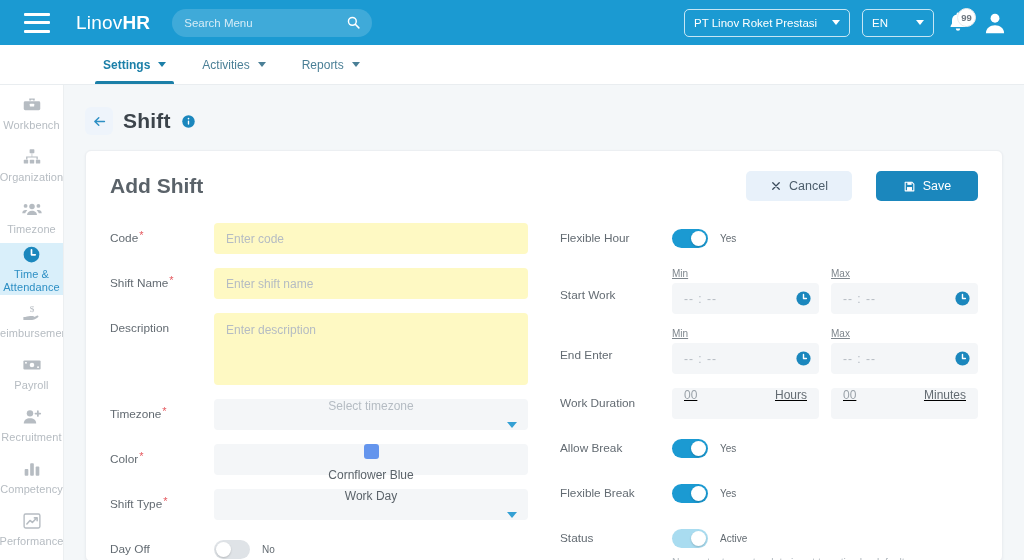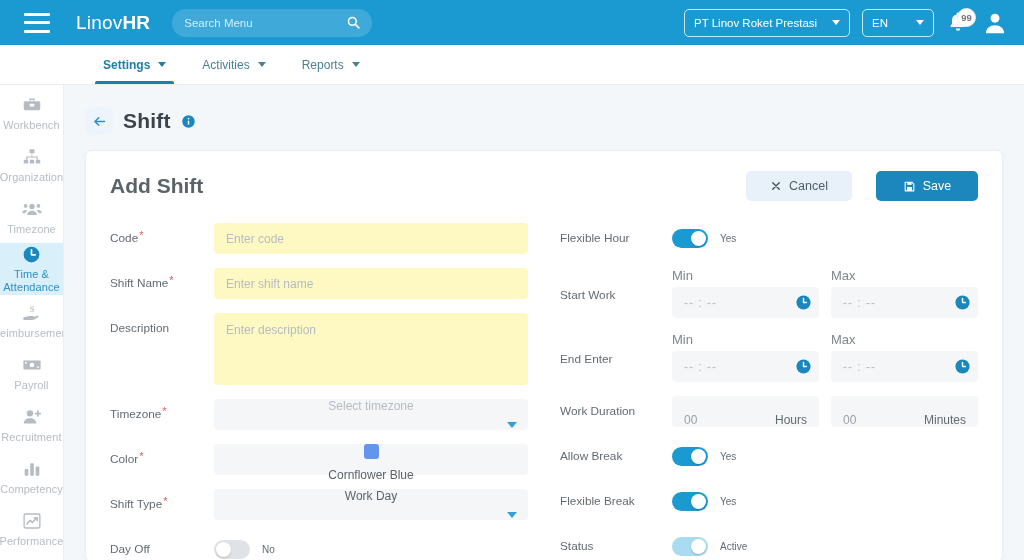--- a/index.html
+++ b/index.html
@@ -159,31 +159,31 @@
   }
   .toggle.on { background: #1b9ad2; }
   .toggle.on .knob { left: auto; right: 2px; }
   .toggle.muted { background: #a9dcf0; }
   .toggle.muted .knob { left: auto; right: 2px; }
   .toggle-txt { font-size: 10px; color: #636b72; }
 
   
   .minmax { display: flex; gap: 12px; }
   .mm-cell { flex: 1; min-width: 0; }
-  .mm-lbl { font-size: 13px; color: #7e868d; margin-bottom: 4px; }
+  .mm-lbl { font-size: 10px; color: #7e868d; margin-bottom: 4px; text-decoration: underline; }
   .timefield {
     height: 31px; background: #f4f6f8; border-radius: 4px; display: flex;
     align-items: center; padding: 0 7px 0 12px; gap: 6px;
   }
   .timefield .tval { font-size: 12px; color: #b5bcc3; letter-spacing: 1px; flex: 1; }
   .clock-ico { width: 17px; height: 17px; flex: 0 0 17px; cursor: pointer; }
   .dur { display: flex; gap: 12px; }
   .dur-cell {
     flex: 1; height: 31px; background: #f4f6f8; border-radius: 4px;
-    display: flex; align-items: flex-end; padding: 0 12px;
+    display: flex; align-items: flex-start; padding: 0 12px; text-decoration: underline;
   }
   .dur-cell .dval { font-size: 12px; color: #9aa2a9; }
   .dur-cell .dsuf { margin-left: auto; font-size: 12px; color: #636b72; }
   .helper { font-size: 10.4px; color: #b0b7bd; margin-top: 3px; }
 </style>
 </head>
 <body>
 
 <div class="app">
 

